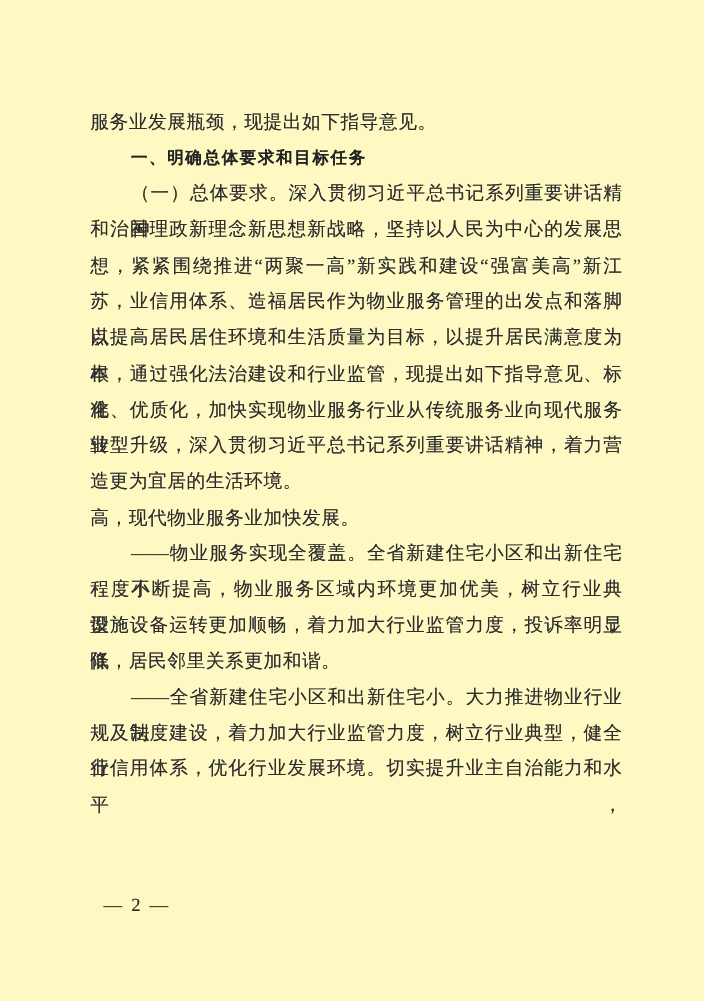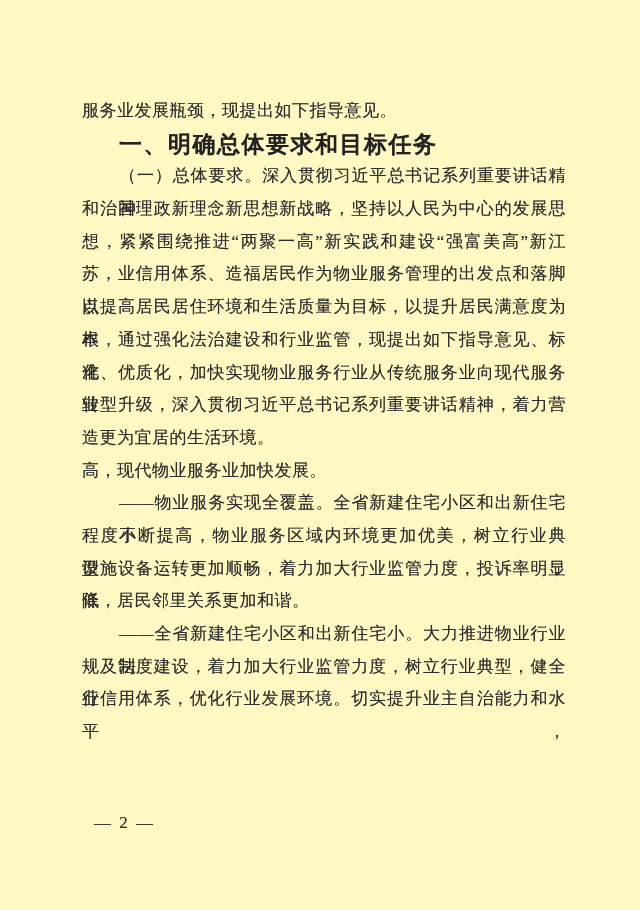--- a/index.html
+++ b/index.html
@@ -35,21 +35,21 @@
     white-space: normal;
     text-align: justify;
     text-align-last: justify;
   }
   .line.indent {
     padding-left: 37px;
   }
   .line.heading {
     font-family: "Liberation Sans", "DejaVu Sans", sans-serif;
     font-weight: 700;
-    font-size: 23px;
+    font-size: 15px;
     letter-spacing: 1.5px;
     color: #222222;
   }
   .page-number {
     position: absolute;
     left: 94px;
     top: 813px;
     font-size: 17px;
     letter-spacing: 2px;
     color: #2d2d2d;

